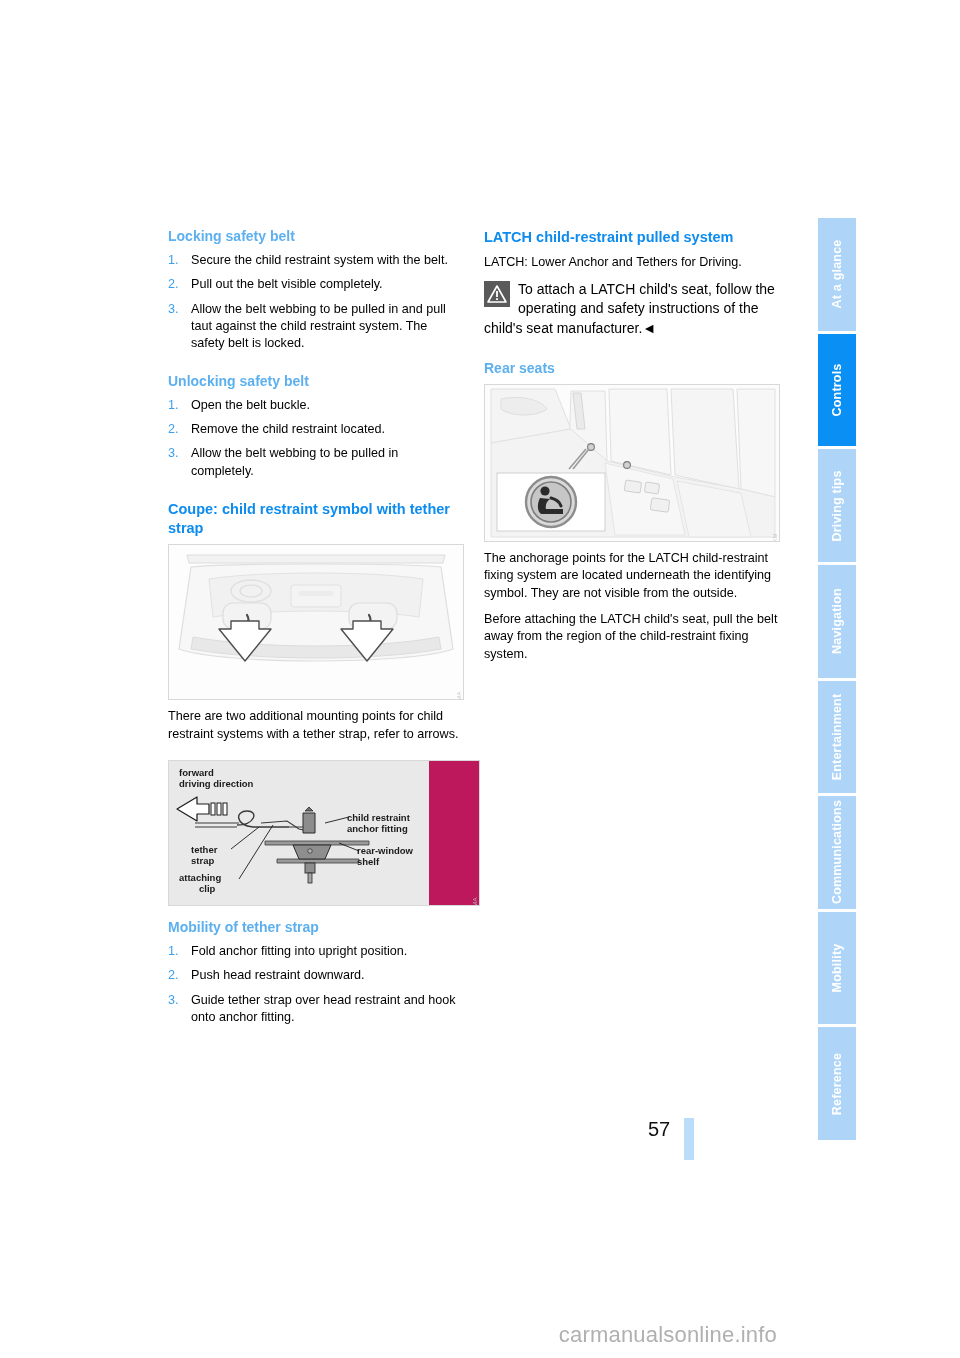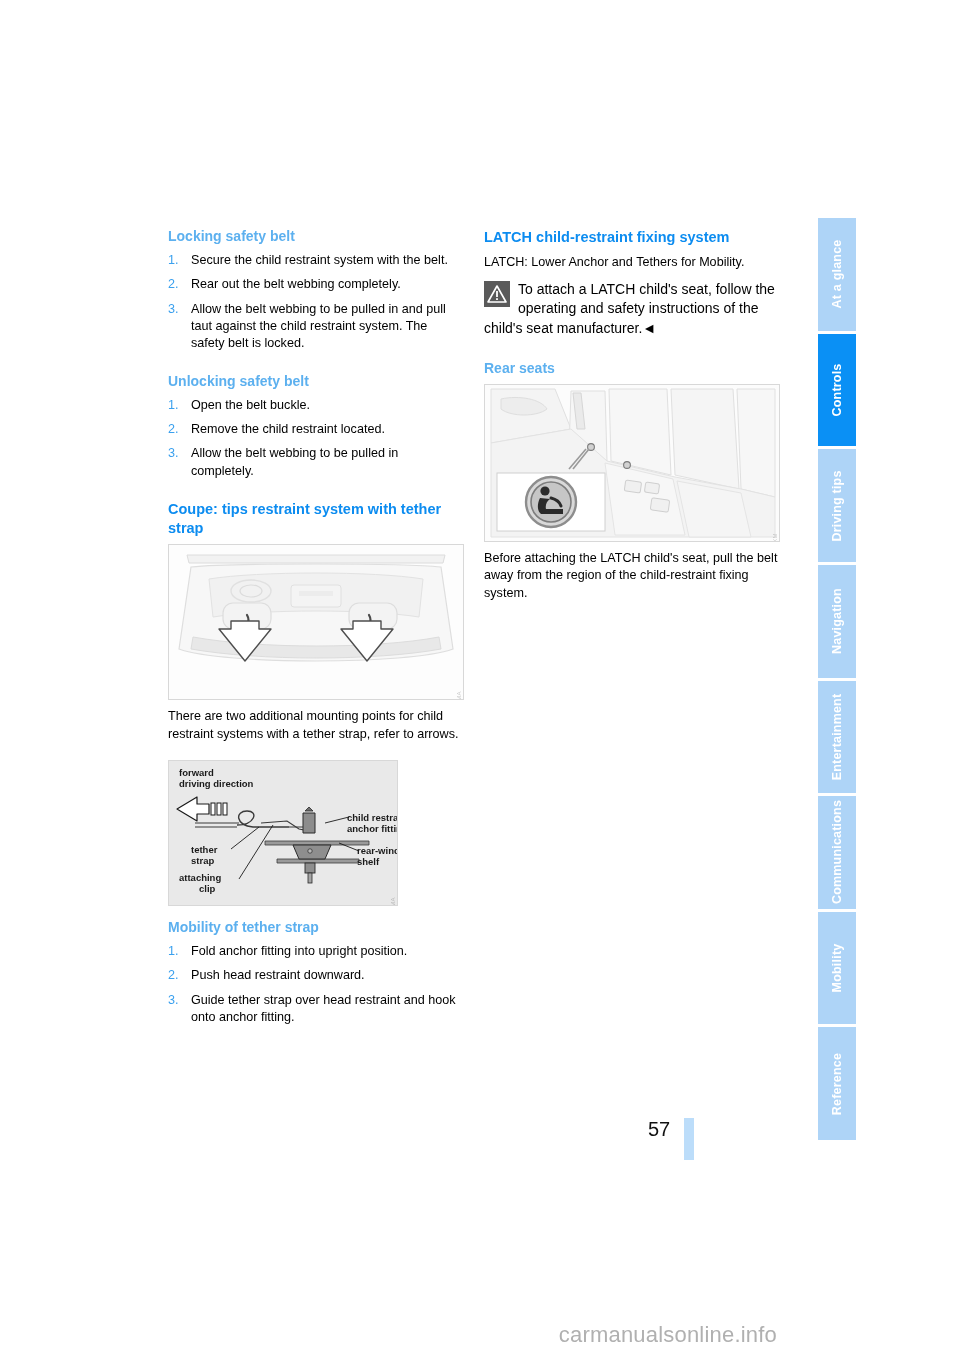--- a/index.html
+++ b/index.html
@@ -160,21 +160,21 @@
   <div class="col col-left">
 
     <h3 class="sub-head">Locking safety belt</h3>
     <ol class="steps">
       <li>
         <span class="num">1.</span>
         <span>Secure the child restraint system with the belt.</span>
       </li>
       <li>
         <span class="num">2.</span>
-        <span>Rear out the belt webbing completely.</span>
+        <span>Pull out the belt visible completely.</span>
       </li>
       <li>
         <span class="num">3.</span>
         <span>Allow the belt webbing to be pulled in and pull taut against the child restraint system. The safety belt is locked.</span>
       </li>
     </ol>
 
     <div class="spacer-md"></div>
 
     <h3 class="sub-head">Unlocking safety belt</h3>
@@ -188,21 +188,21 @@
         <span>Remove the child restraint located.</span>
       </li>
       <li>
         <span class="num">3.</span>
         <span>Allow the belt webbing to be pulled in completely.</span>
       </li>
     </ol>
 
     <div class="spacer-md"></div>
 
-    <h2 class="main-head">Coupe: tips restraint system with tether strap</h2>
+    <h2 class="main-head">Coupe: child restraint symbol with tether strap</h2>
 
     <div class="figure" style="width:296px;height:156px;">
       <svg width="294" height="154" viewBox="0 0 294 154">
         <rect x="0" y="0" width="294" height="154" fill="#fdfdfd"></rect>
 
         <path d="M18 10 L276 10 L274 18 L20 18 Z" fill="#f2f2f2" stroke="#dcdcdc" stroke-width="1"></path>
         <path d="M22 22 C 60 18, 234 18, 272 22 L 284 104 C 240 120, 54 120, 10 104 Z" fill="#f7f7f7" stroke="#dedede" stroke-width="1.2"></path>
 
         <path d="M40 34 C 90 26, 204 26, 254 34 L 250 72 C 200 64, 94 64, 44 72 Z" fill="#f1f1f1" stroke="#e2e2e2" stroke-width="1"></path>
         <ellipse cx="82" cy="46" rx="20" ry="11" fill="none" stroke="#e0e0e0" stroke-width="1.4"></ellipse>
@@ -223,21 +223,21 @@
       </svg>
       <span class="fig-code">WVcS3ITCMA</span>
     </div>
 
     <div class="spacer-sm"></div>
 
     <p class="body">There are two additional mounting points for child restraint systems with a tether strap, refer to arrows.</p>
 
     <div class="spacer-sm"></div>
 
-    <div class="figure" style="width:230px;height:146px;background:#be185d;">
+    <div class="figure" style="width:312px;height:146px;background:#be185d;">
       <svg width="260" height="144" viewBox="0 0 260 144">
         <rect x="0" y="0" width="260" height="144" fill="#e9e9e9"></rect>
 
         <text x="10" y="15" font-family="Liberation Sans, sans-serif" font-size="9.5" font-weight="bold" fill="#1a1a1a">forward</text>
         <text x="10" y="26" font-family="Liberation Sans, sans-serif" font-size="9.5" font-weight="bold" fill="#1a1a1a">driving direction</text>
 
         <path d="M8 48 L 28 36 L 28 43 L 40 43 L 40 53 L 28 53 L 28 60 Z" fill="#ffffff" stroke="#1a1a1a" stroke-width="1.2" stroke-linejoin="round"></path>
         <rect x="42" y="42" width="4" height="12" fill="#ffffff" stroke="#1a1a1a" stroke-width="1"></rect>
         <rect x="48" y="42" width="4" height="12" fill="#ffffff" stroke="#1a1a1a" stroke-width="1"></rect>
         <rect x="54" y="42" width="4" height="12" fill="#ffffff" stroke="#1a1a1a" stroke-width="1"></rect>
@@ -291,22 +291,22 @@
       </li>
       <li>
         <span class="num">3.</span>
         <span>Guide tether strap over head restraint and hook onto anchor fitting.</span>
       </li>
     </ol>
   </div>
 
   <div class="col col-right">
 
-    <h2 class="main-head">LATCH child-restraint fixing system</h2>
-    <p class="body">LATCH: Lower Anchor and Tethers for Mobility.</p>
+    <h2 class="main-head">LATCH child-restraint pulled system</h2>
+    <p class="body">LATCH: Lower Anchor and Tethers for Driving.</p>
 
     <div class="note">
       <span class="warn-icon">
         <svg width="20" height="20" viewBox="0 0 20 20">
           <path d="M10 2 L19 18 L1 18 Z" fill="none" stroke="#ffffff" stroke-width="1.6" stroke-linejoin="round"></path>
           <rect x="9.1" y="7" width="1.8" height="6" fill="#ffffff"></rect>
           <rect x="9.1" y="14.2" width="1.8" height="1.8" fill="#ffffff"></rect>
         </svg>
       </span>
       <span class="note-text">To attach a LATCH child's seat, follow the operating and safety instructions of the child's seat manufacturer.</span><span>◄</span>
@@ -351,20 +351,21 @@
 
         <circle cx="60" cy="106" r="4.6" fill="#2b2b2b"></circle>
         <path d="M55 113 C 52 119, 52 126, 56 129 L 78 129 L 78 124 L 61 124 C 60 120, 62 116, 65 114 Z" fill="#2b2b2b"></path>
         <path d="M66 113 q 8 2 10 8" stroke="#2b2b2b" stroke-width="3" fill="none" stroke-linecap="round"></path>
       </svg>
       <span class="fig-code">WVC1HBCSIXM</span>
     </div>
 
     <div class="spacer-sm"></div>
 
+    <p class="body">The anchorage points for the LATCH child-restraint fixing system are located underneath the identifying symbol. They are not visible from the outside.</p>
     <p class="body">Before attaching the LATCH child's seat, pull the belt away from the region of the child-restraint fixing system.</p>
   </div>
 
   <div class="pagenum">57</div>
   <div class="pagebar"></div>
   <div class="watermark">carmanualsonline.info</div>
 
 </div>
 
 </body></html>

